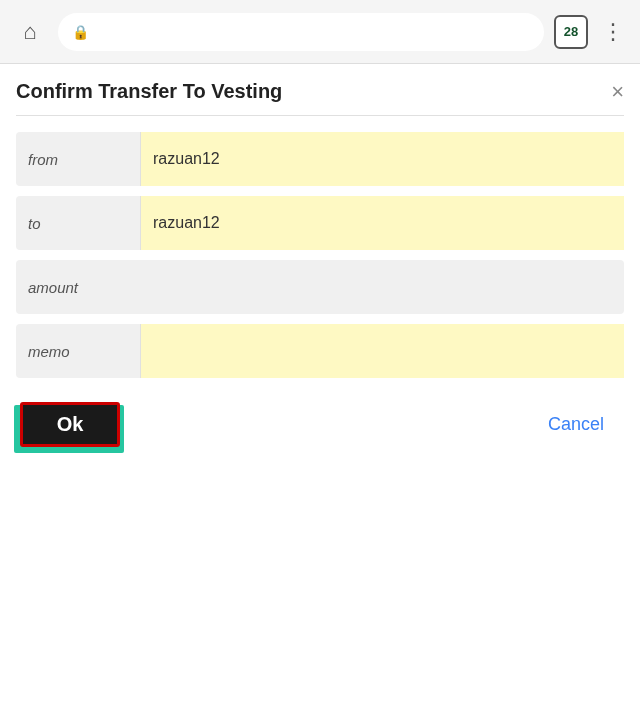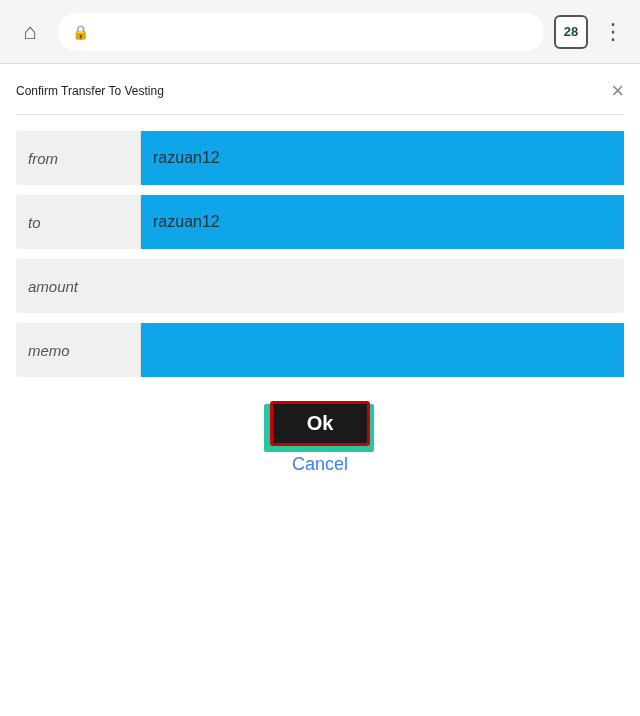--- a/index.html
+++ b/index.html
@@ -87,22 +87,22 @@
     .dialog-header {
       display: flex;
       justify-content: space-between;
       align-items: center;
       padding-bottom: 12px;
       border-bottom: 1px solid #e0e0e0;
       margin-bottom: 16px;
     }
 
     .dialog-title {
-      font-size: 12px;
-      font-weight: normal;
+      font-size: 20px;
+      font-weight: bold;
       color: #222;
     }
 
     .close-btn {
       font-size: 22px;
       color: #888;
       cursor: pointer;
       background: none;
       border: none;
       line-height: 1;
@@ -123,39 +123,38 @@
       width: 80px;
       min-width: 80px;
       padding: 0 12px;
       font-size: 15px;
       color: #555;
       font-style: italic;
     }
 
     .form-value {
       flex: 1;
-      background: #0ea5e9;
+      background: #fef9c3;
       padding: 14px 12px;
       font-size: 16px;
       color: #333;
       border-left: 1px solid #e0e0e0;
       min-height: 54px;
       display: flex;
       align-items: center;
       text-align: center;
     }
 
     
     .buttons-row {
       display: flex;
       align-items: center;
       justify-content: space-between;
       margin-top: 24px;
       padding: 0 4px;
-      flex-direction: column;
     }
 
     .ok-btn-wrapper {
       position: relative;
     }
 
     
     .ok-btn-bg {
       position: absolute;
       bottom: -6px;

